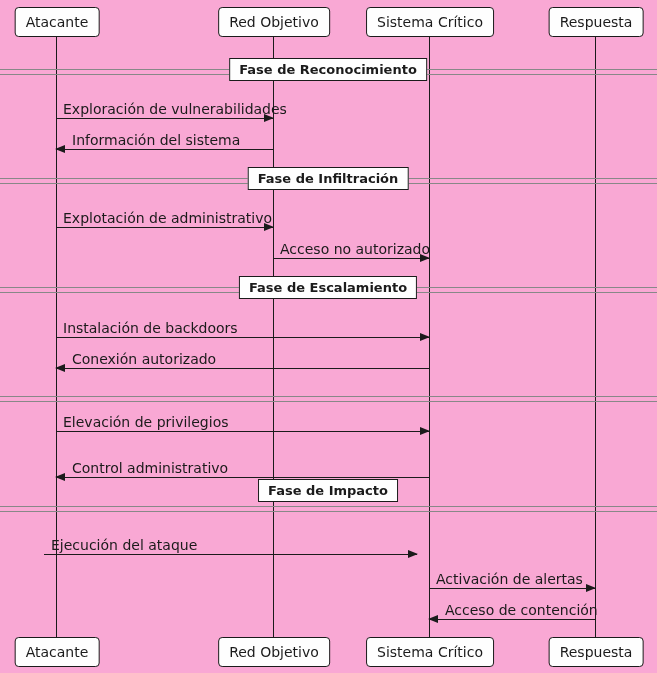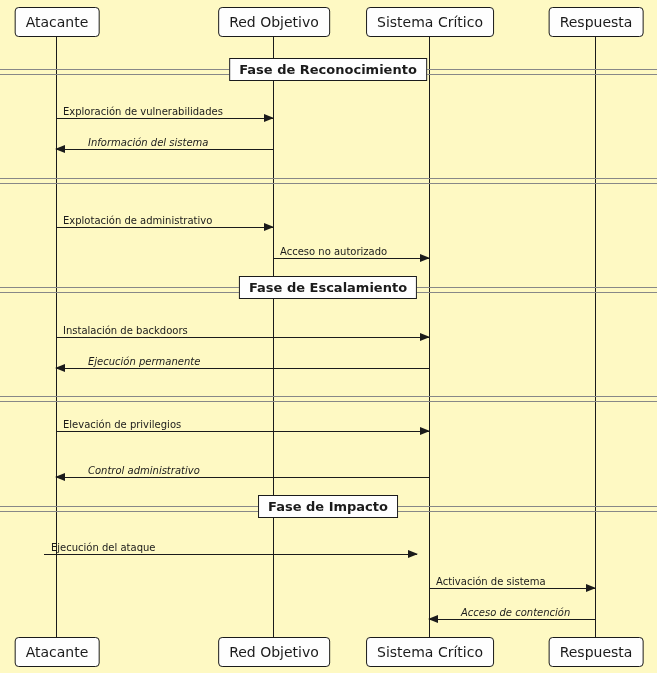--- a/index.html
+++ b/index.html
@@ -1,18 +1,18 @@
 <!DOCTYPE html>
 <html><head>
 <meta charset="utf-8">
 <style>
   html,body { margin:0; padding:0; background:#ffffff; }
   .canvas {
     position:relative; width:657px; height:673px;
-    background:#fef9c3; overflow:hidden;
+    background:#f9a8d4; overflow:hidden;
     font-family:"DejaVu Sans","Liberation Sans",sans-serif;
     color:#1b1b1b;
   }
   .lifeline {
     position:absolute; top:37px; height:600px; width:1px;
     background:#1b1b1b;
   }
   .pbox {
     position:absolute; transform:translateX(-50%);
     height:26px; line-height:26px; padding:1px 10px;
@@ -23,24 +23,24 @@
     position:absolute; left:0; width:657px; height:4px;
     border-top:1px solid #888888; border-bottom:1px solid #888888;
   }
   .dlabel {
     position:absolute; left:328px; transform:translateX(-50%);
     padding:3px 9px; background:#fefefe; border:1.5px solid #1b1b1b;
     font-size:13px; font-weight:bold; white-space:nowrap;
   }
   .msg { position:absolute; border-top:1px solid #1b1b1b; }
   .mlabel {
-    position:absolute; bottom:2px; font-size:10px; white-space:nowrap;
+    position:absolute; bottom:2px; font-size:14px; white-space:nowrap;
   }
   .ltr .mlabel { left:7px; }
-  .rtl .mlabel { left:32px;font-style:italic; }
+  .rtl .mlabel { left:16px; }
   .ahead {
     position:absolute; width:0; height:0; top:-5px;
     border-top:4.5px solid transparent; border-bottom:4.5px solid transparent;
   }
   .ltr .ahead { right:-1px; border-left:10px solid #1b1b1b; }
   .rtl .ahead { left:-1px; border-right:10px solid #1b1b1b; }
 </style>
 </head>
 <body>
 
@@ -58,28 +58,29 @@
 
   <div class="pbox" style="left:57px;top:637px">Atacante</div>
   <div class="pbox" style="left:274px;top:637px">Red Objetivo</div>
   <div class="pbox" style="left:430px;top:637px">Sistema Crítico</div>
   <div class="pbox" style="left:596px;top:637px">Respuesta</div>
 
   <div class="dline" style="top:69px"></div>
   <div class="dlabel" style="top:58px">Fase de Reconocimiento</div>
 
   <div class="dline" style="top:178px"></div>
+  <div class="dlabel" style="top:167px">Fase de Infiltración</div>
 
   <div class="dline" style="top:287px"></div>
   <div class="dlabel" style="top:276px">Fase de Escalamiento</div>
 
   <div class="dline" style="top:396px"></div>
 
   <div class="dline" style="top:506px"></div>
-  <div class="dlabel" style="top:495px">Fase de Impacto</div>
+  <div class="dlabel" style="top:479px">Fase de Impacto</div>
 
   <div class="msg ltr" style="left:56px;top:118px;width:217px">
     <div class="mlabel">Exploración de vulnerabilidades</div>
     <div class="ahead"></div>
   </div>
 
   <div class="msg rtl" style="left:56px;top:149px;width:217px">
     <div class="mlabel">Información del sistema</div>
     <div class="ahead"></div>
   </div>
@@ -93,41 +94,41 @@
     <div class="mlabel">Acceso no autorizado</div>
     <div class="ahead"></div>
   </div>
 
   <div class="msg ltr" style="left:56px;top:337px;width:373px">
     <div class="mlabel">Instalación de backdoors</div>
     <div class="ahead"></div>
   </div>
 
   <div class="msg rtl" style="left:56px;top:368px;width:373px">
-    <div class="mlabel">Ejecución permanente</div>
+    <div class="mlabel">Conexión autorizado</div>
     <div class="ahead"></div>
   </div>
 
   <div class="msg ltr" style="left:56px;top:431px;width:373px">
     <div class="mlabel">Elevación de privilegios</div>
     <div class="ahead"></div>
   </div>
 
   <div class="msg rtl" style="left:56px;top:477px;width:373px">
     <div class="mlabel">Control administrativo</div>
     <div class="ahead"></div>
   </div>
 
   <div class="msg ltr" style="left:44px;top:554px;width:373px">
     <div class="mlabel">Ejecución del ataque</div>
     <div class="ahead"></div>
   </div>
 
   <div class="msg ltr" style="left:429px;top:588px;width:166px">
-    <div class="mlabel">Activación de sistema</div>
+    <div class="mlabel">Activación de alertas</div>
     <div class="ahead"></div>
   </div>
 
   <div class="msg rtl" style="left:429px;top:619px;width:166px">
     <div class="mlabel">Acceso de contención</div>
     <div class="ahead"></div>
   </div>
 
 </div>
 

